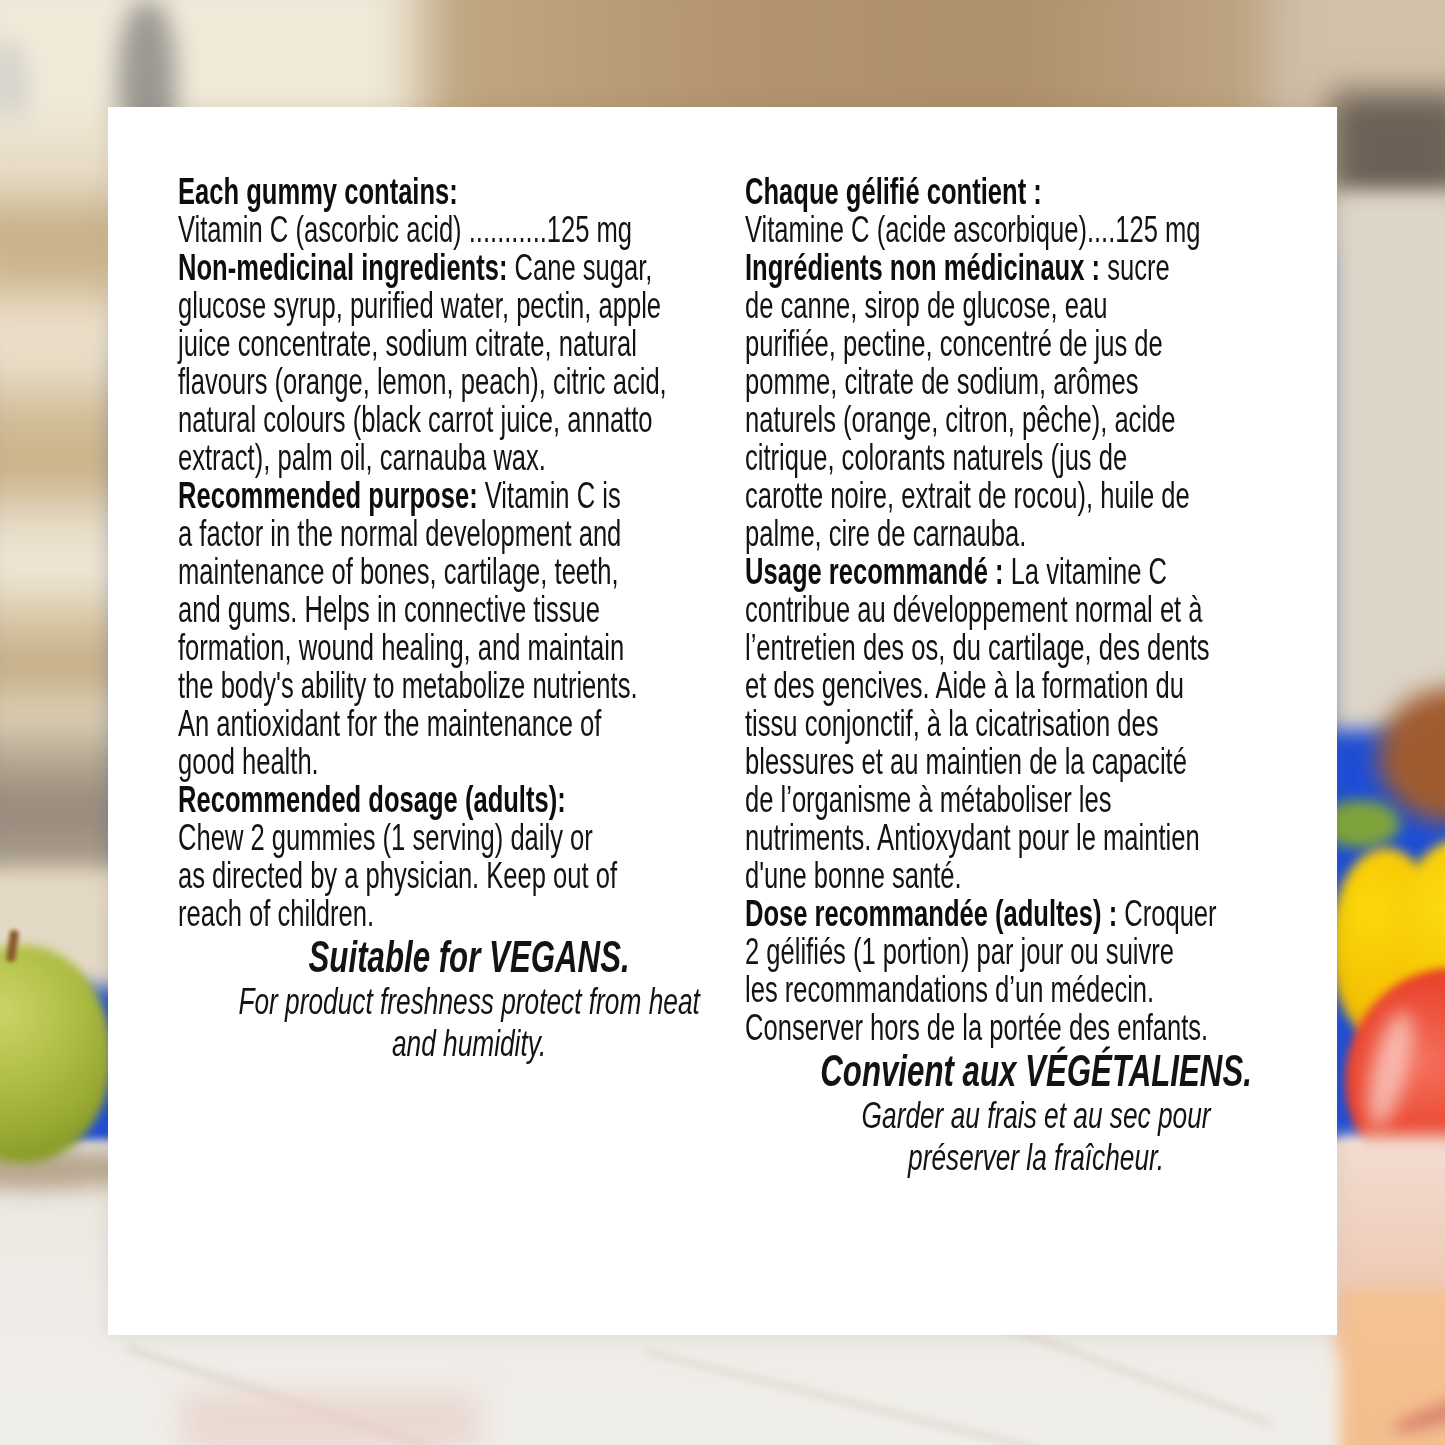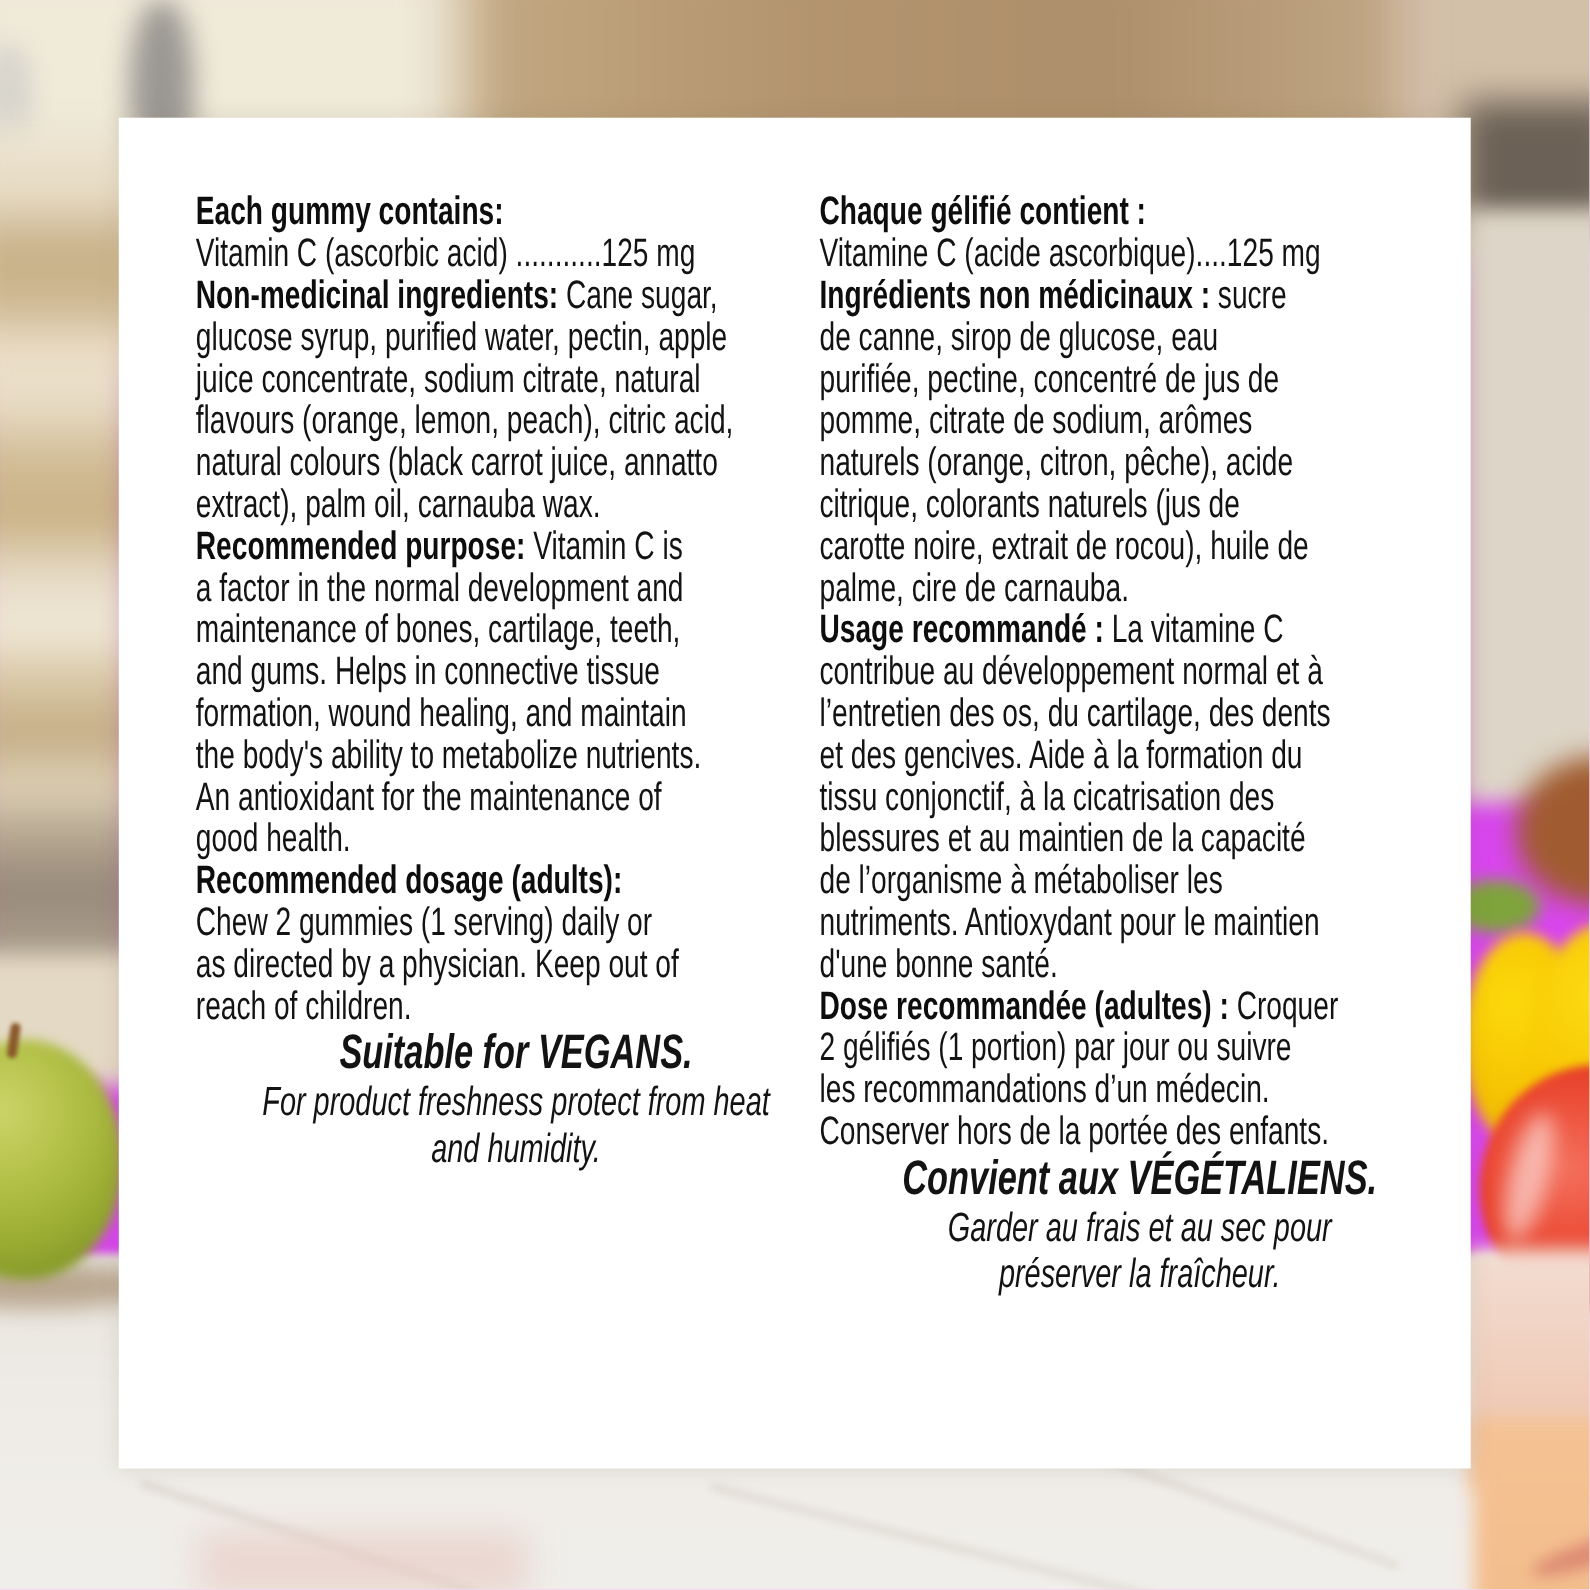--- a/index.html
+++ b/index.html
@@ -1,18 +1,18 @@
 <!DOCTYPE html>
 <html><head>
 <meta charset="utf-8">
 <style>
   html,body { margin:0; padding:0; }
   .stage {
     position:relative; width:1445px; height:1445px; overflow:hidden;
-    background:#d946ef;
+    background:#1d4ed8;
     font-family:"Liberation Sans", sans-serif;
   }
   .stage * { box-sizing:border-box; }
   .blob { position:absolute; }
 
   
   .wall-topleft { left:-60px; top:-60px; width:560px; height:400px;
     background:#f0ead9; filter:blur(28px); }
   .bottle-left { left:-15px; top:40px; width:45px; height:120px; border-radius:40%;
     background:#d8d5cd; filter:blur(10px); }

